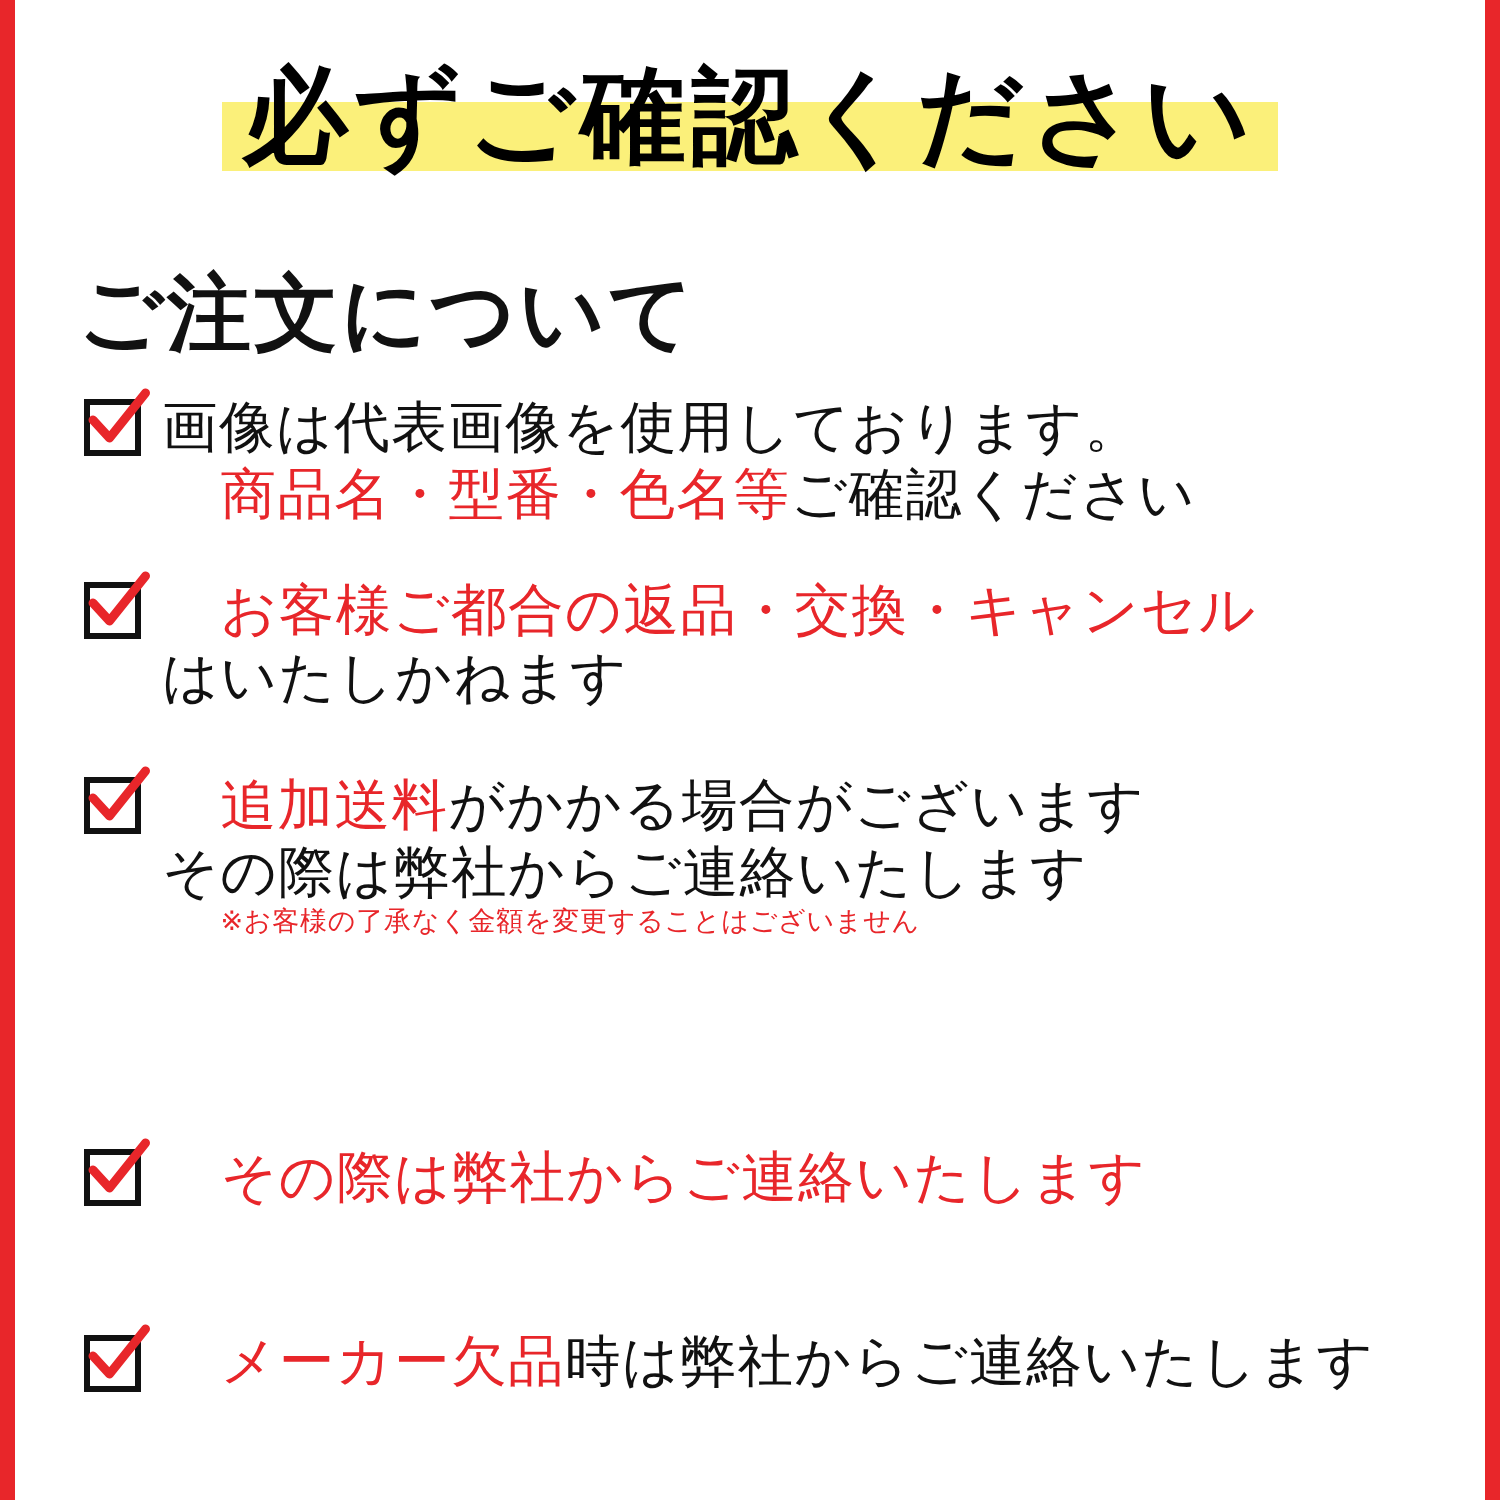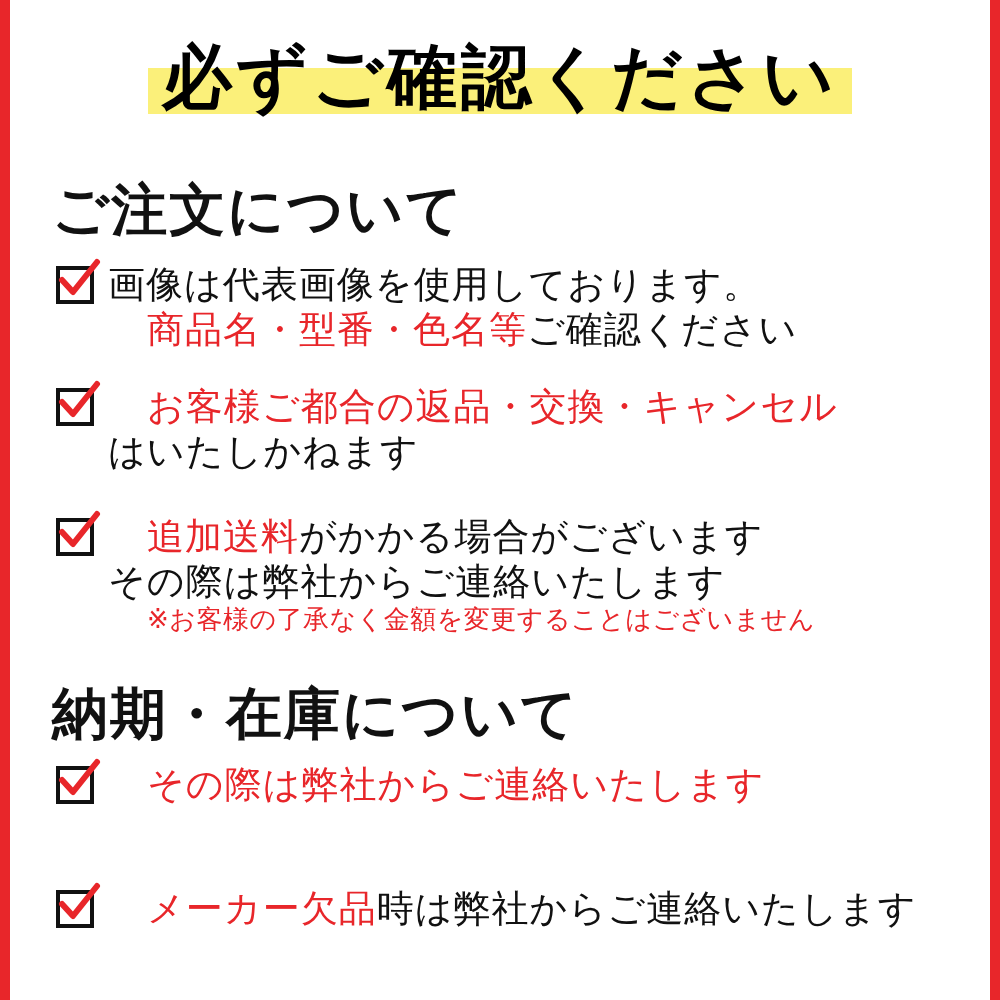--- a/index.html
+++ b/index.html
@@ -102,21 +102,21 @@
     margin-left: 52px;
   }
   .line {
     font-size: 37px;
     line-height: 1.22;
     letter-spacing: 1px;
     color: #111111;
     white-space: nowrap;
   }
   .line.small {
-    font-size: 26px;
+    font-size: 18px;
     letter-spacing: 0.5px;
     line-height: 1.2;
   }
   .red { color: #e8262a; margin-left: 39px; }
   .blk { color: #111111; }
 
   #item-1 { top: 262px; }
   #item-2 { top: 384px; }
   #item-3 { top: 514px; }
   #item-4 { top: 762px; }
@@ -167,21 +167,20 @@
             <path d="M6 22 L17 34 L41 4" fill="none" stroke="#e8262a" stroke-width="6" stroke-linecap="round" stroke-linejoin="round"></path>
           </svg>
       </span>
       <div class="lines">
         <div class="line"><span class="red">追加送料</span><span class="blk">がかかる場合がございます</span></div>
         <div class="line"><span class="blk">その際は弊社からご連絡いたします</span></div>
         <div class="line small"><span class="red">※お客様の了承なく金額を変更することはございません</span></div>
       </div>
     </div>
 
-    <div class="heading" id="heading-stock">納期・在庫について</div>
 
     <div class="item" id="item-4">
       <span class="check">
         <svg viewBox="0 0 46 46" aria-hidden="true">
             <path d="M6 22 L17 34 L41 4" fill="none" stroke="#e8262a" stroke-width="6" stroke-linecap="round" stroke-linejoin="round"></path>
           </svg>
       </span>
       <div class="lines">
         <div class="line"><span class="red">その際は弊社からご連絡いたします</span></div>
       </div>

